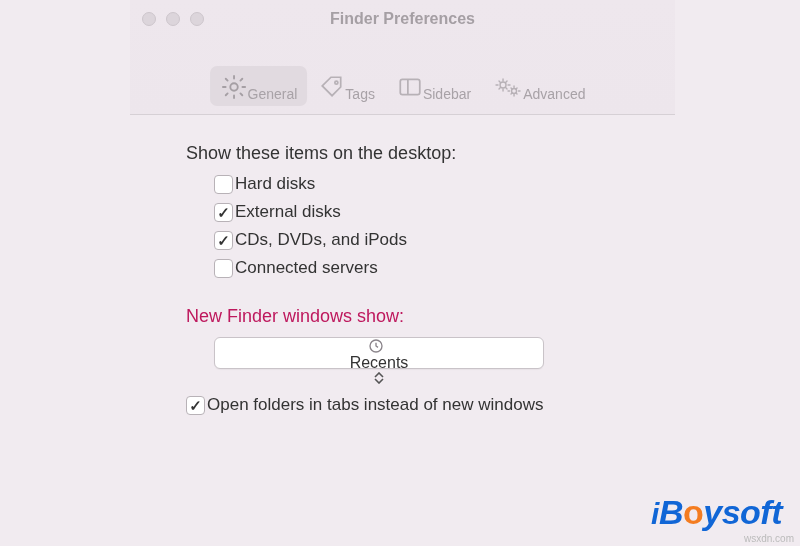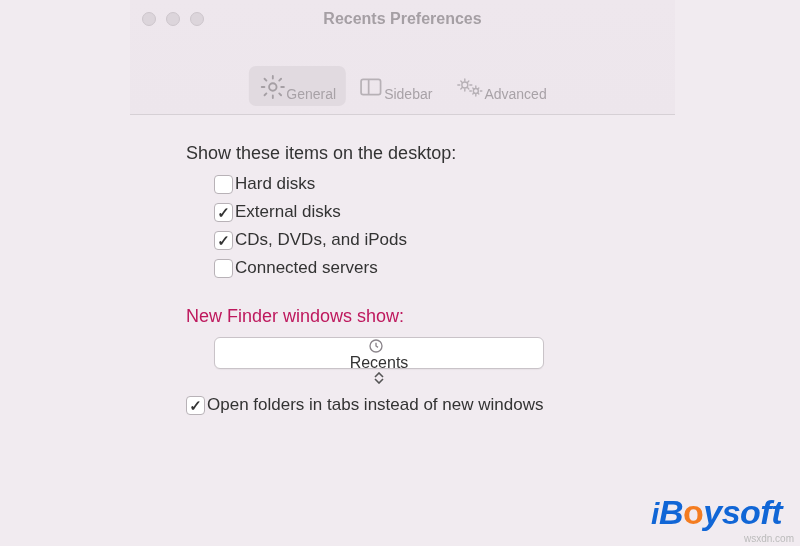--- a/index.html
+++ b/index.html
@@ -169,30 +169,39 @@
 </head>
 <body>
 
 <div class="window">
   <div class="toolbar">
     <div class="traffic-lights">
       <div class="dot"></div>
       <div class="dot"></div>
       <div class="dot"></div>
     </div>
-    <div class="window-title">Recents Preferences</div>
+    <div class="window-title">Finder Preferences</div>
     <div class="tabs">
       <div class="tab active">
         <span class="icon">
           <svg width="28" height="28" viewBox="0 0 24 24" fill="none" stroke="#a59fa4" stroke-width="1.6">
             <circle cx="12" cy="12" r="3.2"></circle>
             <path d="M12 2.5v2.3M12 19.2v2.3M4.9 4.9l1.6 1.6M17.5 17.5l1.6 1.6M2.5 12h2.3M19.2 12h2.3M4.9 19.1l1.6-1.6M17.5 6.5l1.6-1.6" stroke-linecap="round"></path>
           </svg>
         </span>
         <span class="label">General</span>
+      </div>
+      <div class="tab">
+        <span class="icon">
+          <svg width="26" height="26" viewBox="0 0 24 24" fill="none" stroke="#b7b1b6" stroke-width="1.6">
+            <path d="M3 11 L11 3 H20 V12 L12 20 Z"></path>
+            <circle cx="16" cy="8" r="1.4"></circle>
+          </svg>
+        </span>
+        <span class="label">Tags</span>
       </div>
       <div class="tab">
         <span class="icon">
           <svg width="26" height="26" viewBox="0 0 24 24" fill="none" stroke="#b7b1b6" stroke-width="1.6">
             <rect x="3" y="5" width="18" height="14" rx="2"></rect>
             <line x1="10" y1="5" x2="10" y2="19"></line>
           </svg>
         </span>
         <span class="label">Sidebar</span>
       </div>

